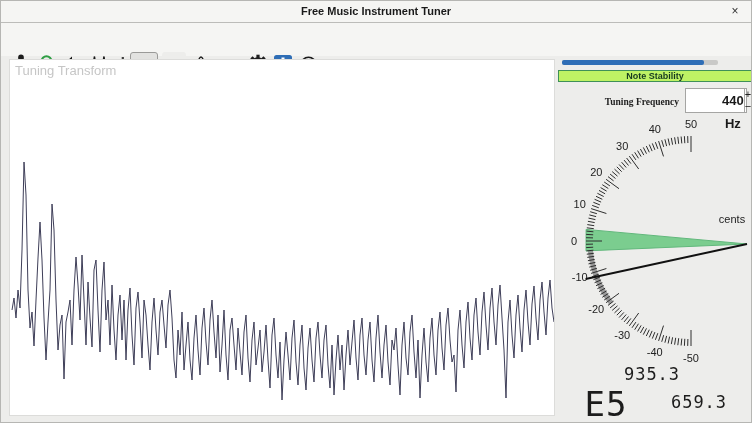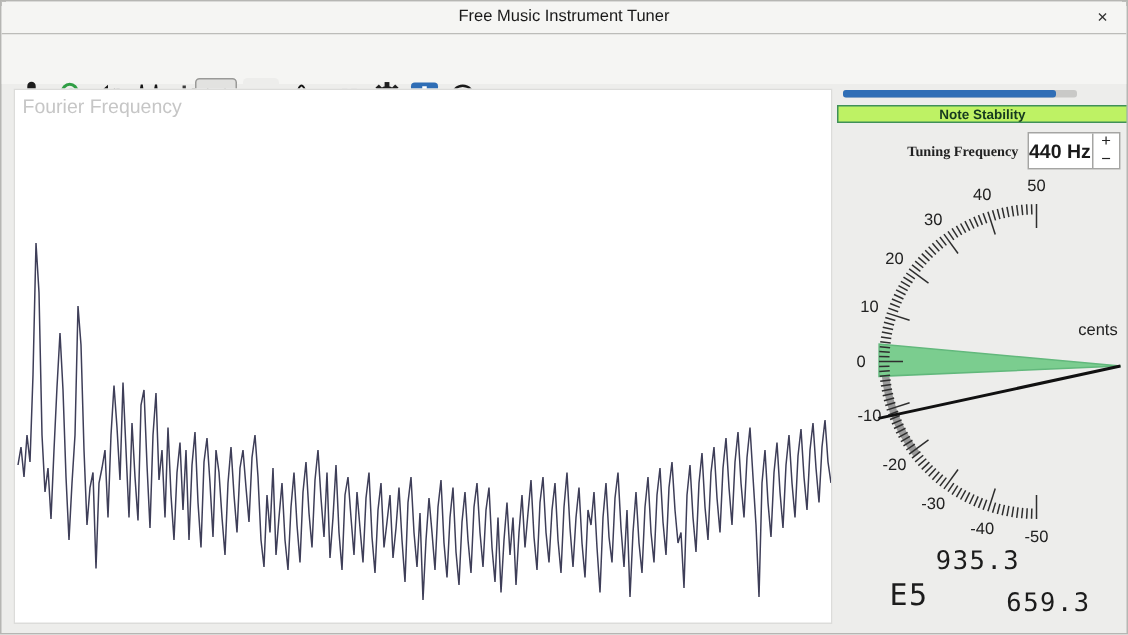--- a/index.html
+++ b/index.html
@@ -3,21 +3,21 @@
 <meta charset="utf-8">
 <style>
   html,body{margin:0;padding:0;background:#d8d8d5;}
   .window{position:relative;width:752px;height:423px;background:#ededeb;
     font-family:"Liberation Sans",sans-serif;overflow:hidden;
     border:1px solid #b6b6b3;box-sizing:border-box;}
   
   .titlebar{position:absolute;left:0;top:0;width:100%;height:22px;background:#f5f5f3;
     border-bottom:1px solid #bcbcb9;box-sizing:border-box;}
   .titlebar .title{position:absolute;left:0;right:0;top:4px;text-align:center;
-    font-size:11px;font-weight:normal;color:#1a1a1a;}
+    font-size:11px;font-weight:bold;color:#1a1a1a;}
   .close-btn{position:absolute;right:8px;top:3px;width:16px;height:16px;line-height:15px;
     text-align:center;font-size:12px;color:#333;cursor:default;}
   .corner{position:absolute;top:0;width:3px;height:3px;background:#3a3a38;}
   .corner.l{left:0}.corner.r{right:0}
   
   .toolbar{position:absolute;left:0;top:22px;width:100%;height:33px;background:#f5f5f3;}
   .tb-icon{position:absolute;top:29px;width:24px;height:24px;display:flex;
     align-items:center;justify-content:center;}
   .tb-btn{position:absolute;top:29px;height:23px;display:flex;align-items:center;
     justify-content:center;box-sizing:border-box;}
@@ -35,31 +35,31 @@
   .progress{position:absolute;left:561px;top:59px;width:156px;height:5px;
     background:#c9c9c7;border-radius:2px;}
   .progress-fill{height:100%;background:#2f6eb6;border-radius:2px;}
   .stability{position:absolute;left:557px;top:69px;width:194px;height:12px;
     background:#bef264;border:1px solid #3f9058;box-sizing:border-box;
     text-align:center;font-size:9px;font-weight:bold;color:#15391f;line-height:11px;}
   .tuning-label{position:absolute;left:556px;top:96px;width:122px;text-align:right;
     font-size:9.5px;font-weight:bold;color:#222;font-family:Liberation Serif, serif;}
   .spinbox{position:absolute;left:684px;top:87px;width:62px;height:25px;background:#fff;
     border:1px solid #a5a5a3;box-sizing:border-box;display:flex;}
-  .spin-value{width:44px;font-size:13px;font-weight:bold;color:#1a1a1a;
-    line-height:23px;}
+  .spin-value{width:44px;text-align:center;font-size:13px;font-weight:bold;color:#1a1a1a;
+    line-height:23px;margin-left:36px;}
   .spin-btns{width:18px;border-left:1px solid #a5a5a3;display:flex;flex-direction:column;}
   .spin-btn{flex:1;text-align:center;font-size:11px;line-height:11px;color:#222;cursor:default;}
   .gauge-wrap{position:absolute;left:556px;top:108px;width:196px;height:260px;}
   
   .lcd{font-family:"DejaVu Sans Mono",monospace;color:#1c1c1c;letter-spacing:1px;}
   .freq-current{position:absolute;left:601px;top:363px;width:100px;text-align:center;
     font-size:17px;}
   .note-name{position:absolute;left:583px;top:383px;width:44px;text-align:center;
-    font-size:20px;}
+    font-size:34px;}
   .freq-ref{position:absolute;left:648px;top:391px;width:100px;text-align:center;
     font-size:17px;}
 </style>
 </head>
 <body>
 
 <div class="window">
   <div class="corner l"></div>
   <div class="corner r"></div>
 
@@ -161,21 +161,21 @@
     <div class="tb-icon" style="left:295px">
       <svg width="19" height="19" viewBox="0 0 19 19">
         <circle cx="9.5" cy="9.5" r="7.3" fill="none" stroke="#1a1a1a" stroke-width="1.6"></circle>
         <circle cx="9.5" cy="6" r="1.1" fill="#1a1a1a"></circle>
         <rect x="8.6" y="8" width="1.8" height="6" fill="#1a1a1a"></rect>
       </svg>
     </div>
   </div>
 
   <div class="chart">
-    <span class="chart-title">Fourier Frequency</span>
+    <span class="chart-title">Tuning Transform</span>
     <svg id="spectrum-svg" width="544" height="355" viewBox="0 0 544 355">
       <polyline id="spectrum-line" fill="none" stroke-width="1" points="2,250 4,238 6,258 8,230 10,248 12,190 14,102 16,135 18,230 20,268 22,252 24,286 26,240 28,198 30,162 32,200 34,258 36,300 38,262 40,230 42,144 44,170 46,240 48,290 50,265 52,255 54,319 56,262 58,252 60,240 62,285 64,230 66,197 68,225 70,260 72,195 74,240 76,285 78,222 80,258 82,287 84,210 86,200 88,250 90,292 92,230 94,202 96,260 98,240 100,285 102,225 104,270 106,300 108,255 110,235 112,280 114,240 116,300 118,250 120,228 122,275 124,305 126,248 128,232 130,262 132,298 134,240 136,255 138,285 140,310 142,262 144,238 146,270 148,295 150,252 152,240 154,265 156,288 158,245 160,230 162,258 164,300 166,318 168,270 170,295 172,252 174,310 176,285 178,262 180,300 182,320 184,278 186,255 188,290 190,315 192,268 194,248 196,282 198,305 200,260 202,240 204,272 206,298 208,255 210,312 212,285 214,250 216,295 218,320 220,270 222,258 224,285 226,310 228,268 230,292 232,315 234,272 236,255 238,298 240,322 242,280 244,262 246,305 248,288 250,270 252,312 254,292 256,265 258,300 260,328 262,275 264,258 266,295 268,318 270,282 272,340 274,300 276,272 278,295 280,320 282,278 284,260 286,302 288,325 290,285 292,265 294,308 296,330 298,288 300,268 302,300 304,322 306,278 308,262 310,295 312,318 314,280 316,265 318,305 320,328 322,285 324,335 326,300 328,275 330,310 332,285 334,330 336,295 338,270 340,305 342,282 344,260 346,298 348,320 350,275 352,258 354,295 356,315 358,280 360,262 362,300 364,322 366,278 368,255 370,292 372,318 374,285 376,265 378,302 380,325 382,280 384,290 386,268 388,305 390,335 392,285 394,262 396,298 398,315 400,272 402,255 404,292 406,318 408,280 410,338 412,295 414,268 416,302 418,322 420,278 422,258 424,295 426,315 428,270 430,252 432,288 434,310 436,265 438,248 440,280 442,302 444,295 446,332 448,270 450,250 452,285 454,308 456,262 458,242 460,278 462,300 464,255 466,238 468,272 470,295 472,252 474,232 476,265 478,290 480,248 482,228 484,262 486,285 488,245 490,225 492,258 494,290 496,338 498,262 500,240 502,275 504,298 506,255 508,235 510,268 512,292 514,250 516,230 518,262 520,285 522,244 524,226 526,258 528,280 530,240 532,222 534,252 536,275 538,238 540,220 542,248 544,262" stroke="#3e3e58"></polyline>
     </svg>
   </div>
 
   <div class="progress">
     <div class="progress-fill" id="progress-fill" style="width: 91%; background: rgb(47, 110, 182);"></div>
   </div>
 
   <div class="stability">

